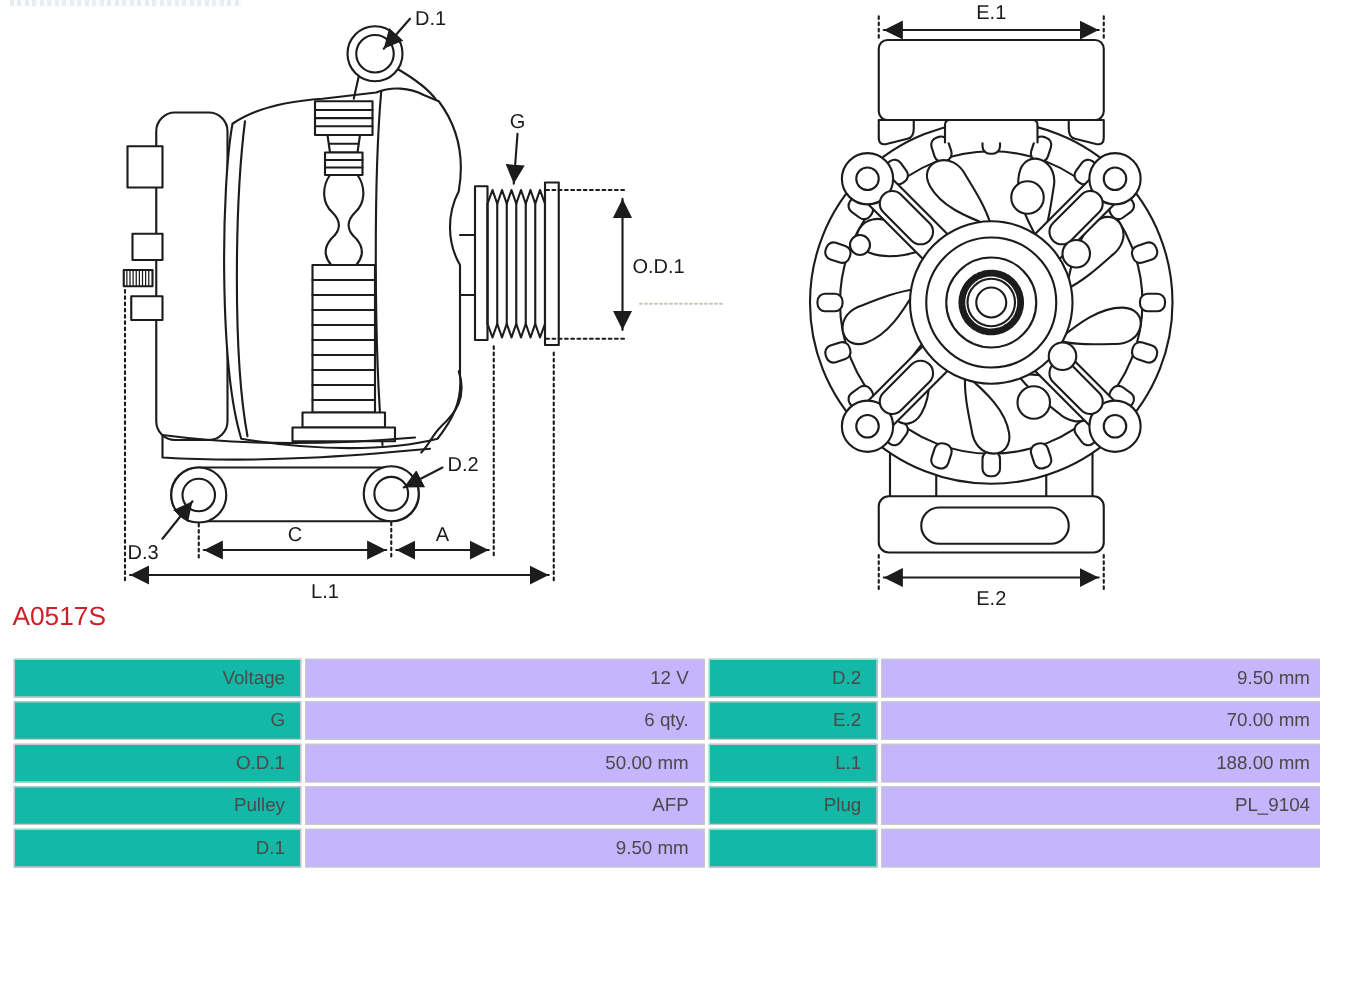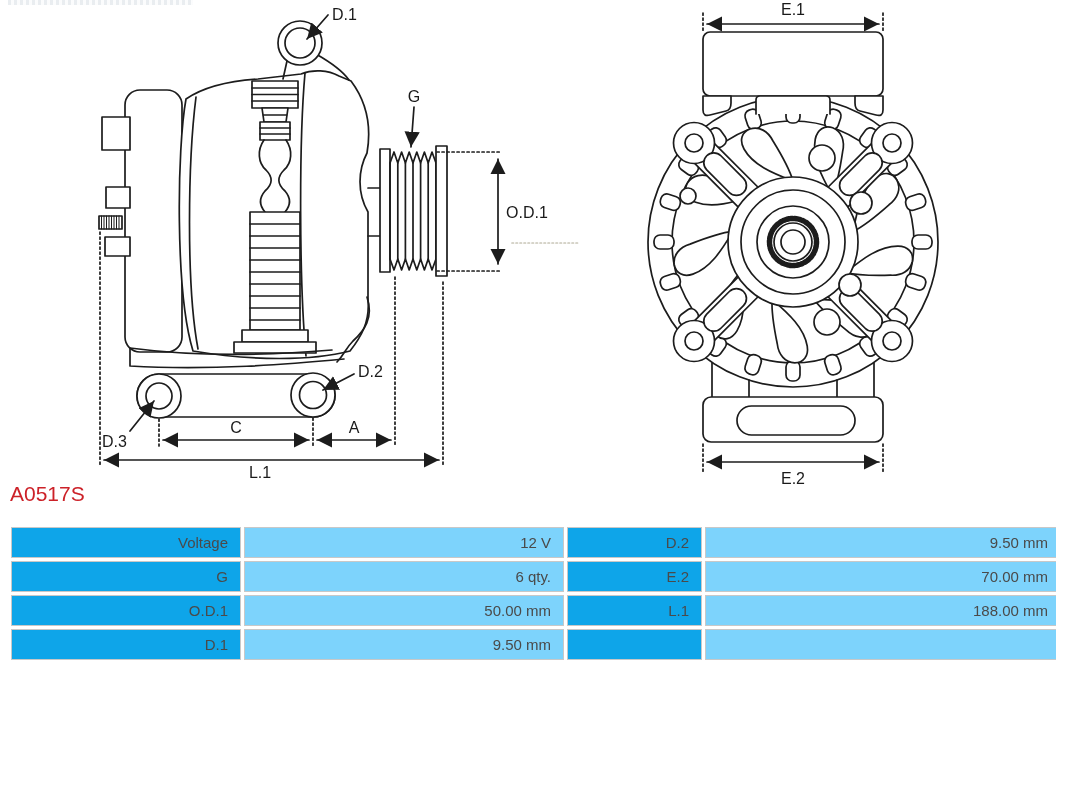--- a/index.html
+++ b/index.html
@@ -6,22 +6,22 @@
   #page{position:relative;width:1056px;height:795px;background:#fff;overflow:hidden;
         font-family:"Liberation Sans",sans-serif;}
   .artifact{position:absolute;left:8px;top:0;width:185px;height:5px;opacity:.4;
         background:repeating-linear-gradient(90deg,#c9d2da 0 3px,#f5f7f9 3px 6px);}
   .drawing{position:absolute;left:0;top:0;}
   .pn{position:absolute;left:10px;top:483px;font-size:21px;line-height:22px;color:#cc2128;}
   table.spec{position:absolute;left:8px;top:524px;width:1056px;border-collapse:separate;
         border-spacing:3px;table-layout:fixed;}
   table.spec td{border:1px solid #c8c8c8;height:29px;font-size:15px;color:#4a4a4a;
         text-align:right;padding:0 12px 0 0;white-space:nowrap;overflow:hidden;}
-  td.lbl{background:#0ea5e9;}
-  td.val{background:#7dd3fc;}
+  td.lbl{background:#14b8a6;}
+  td.val{background:#c4b5fd;}
   svg text{font-family:"Liberation Sans",sans-serif;font-size:16px;fill:#1a1a1a;stroke:none;}
 </style>
 </head>
 <body>
 
 <div id="page">
 
   <div class="artifact"></div>
 
   <svg class="drawing" width="1080" height="500" viewBox="0 0 1080 500">
@@ -229,20 +229,26 @@
         <td class="lbl">E.2</td>
         <td class="val">70.00 mm</td>
       </tr>
       <tr>
         <td class="lbl">O.D.1</td>
         <td class="val">50.00 mm</td>
         <td class="lbl">L.1</td>
         <td class="val">188.00 mm</td>
       </tr>
       <tr>
+        <td class="lbl">Pulley</td>
+        <td class="val">AFP</td>
+        <td class="lbl">Plug</td>
+        <td class="val">PL_9104</td>
+      </tr>
+      <tr>
         <td class="lbl">D.1</td>
         <td class="val">9.50 mm</td>
         <td class="lbl"></td>
         <td class="val"></td>
       </tr>
     </tbody>
   </table>
 
 </div>
 

